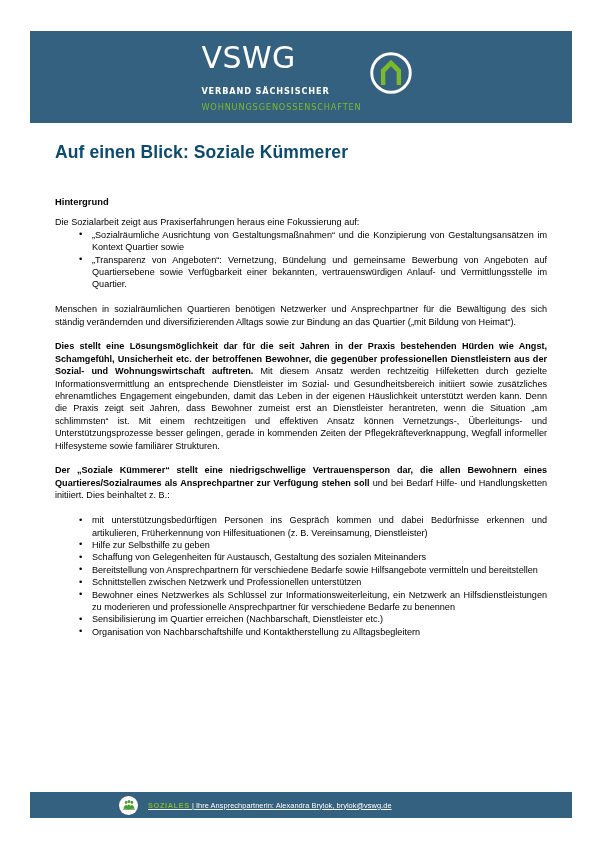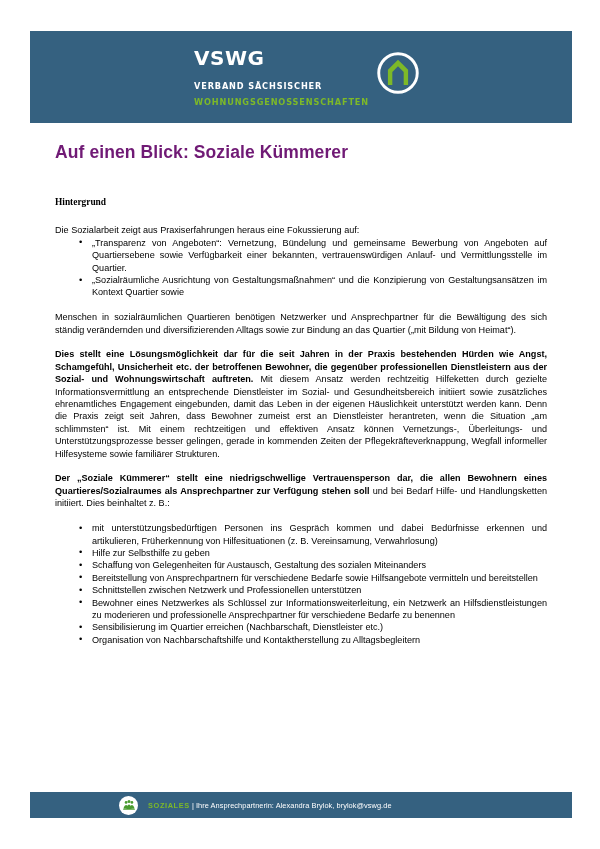--- a/index.html
+++ b/index.html
@@ -41,76 +41,75 @@
     transform: translateX(6px);
   }
   .logo-text {
     display: flex;
     flex-direction: column;
     align-items: flex-start;
     line-height: 1;
   }
   .logo-vswg {
     font-family: "DejaVu Sans", sans-serif;
-    font-weight: bold;
-    font-size: 20px;
+    font-weight: normal;
+    font-size: 30px;
     letter-spacing: 0.5px;
     color: #ffffff;
     line-height: 1;
   }
   .logo-sub1 {
     font-family: "DejaVu Sans", sans-serif;
     font-weight: bold;
     font-size: 8.2px;
     letter-spacing: 0.85px;
     color: #ffffff;
     margin-top: 14px;
   }
   .logo-sub2 {
     font-family: "DejaVu Sans", sans-serif;
-    font-weight: bold;
+    font-weight: normal;
     font-size: 8.2px;
     letter-spacing: 0.85px;
     color: #7db928;
     margin-top: 8px;
   }
   .logo-mark {
     width: 44px;
     height: 44px;
     flex: 0 0 auto;
     margin-bottom: 8px;
   }
 
   
   .page-title {
     position: absolute;
     left: 55px;
     top: 142px;
     font-size: 17.5px;
     font-weight: bold;
-    color: #701a75;
+    color: #0c4a6e;
     letter-spacing: 0.1px;
   }
 
   
   .content {
     position: absolute;
     left: 55px;
     top: 196px;
     width: 492px;
     font-size: 9.1px;
     line-height: 12.4px;
     text-align: justify;
   }
   .sec-heading {
     font-weight: bold;
     font-size: 9.4px;
-    margin: 0 0 16px 0;
+    margin: 0 0 8px 0;
     text-align: left;
-    font-family: Liberation Serif, serif;
   }
   p.para {
     margin: 0 0 0 0;
     text-align: justify;
   }
   p.para.spaced {
     margin-top: 12.4px;
   }
   .b { font-weight: bold; }
 
@@ -157,20 +156,21 @@
     display: flex;
     align-items: center;
     justify-content: center;
   }
   .footer-text {
     margin-left: 10px;
     font-size: 7.4px;
     color: #ffffff;
     letter-spacing: 0.05px;
     white-space: nowrap;
+    text-decoration: underline;
   }
   .footer-cat {
     color: #7db928;
     font-weight: bold;
     letter-spacing: 0.6px;
   }
   .footer-sep { color: #ffffff; }
 </style>
 </head>
 <body>
@@ -194,32 +194,32 @@
 
   <div class="page-title">Auf einen Blick: Soziale Kümmerer</div>
 
   <div class="content">
 
     <div class="sec-heading">Hintergrund</div>
 
     <p class="para">Die Sozialarbeit zeigt aus Praxiserfahrungen heraus eine Fokussierung auf:</p>
 
     <ul class="bullets tight">
+      <li>„Sozialräumliche Ausrichtung von Gestaltungsmaßnahmen“ und die Konzipierung von Gestaltungsansätzen im Kontext Quartier sowie</li>
       <li>„Transparenz von Angeboten“: Vernetzung, Bündelung und gemeinsame Bewerbung von Angeboten auf Quartiersebene sowie Verfügbarkeit einer bekannten, vertrauenswürdigen Anlauf- und Vermittlungsstelle im Quartier.</li>
-      <li>„Sozialräumliche Ausrichtung von Gestaltungsmaßnahmen“ und die Konzipierung von Gestaltungsansätzen im Kontext Quartier sowie</li>
     </ul>
 
     <p class="para spaced">Menschen in sozialräumlichen Quartieren benötigen Netzwerker und Ansprechpartner für die Bewältigung des sich ständig verändernden und diversifizierenden Alltags sowie zur Bindung an das Quartier („mit Bildung von Heimat“).</p>
 
     <p class="para spaced"><span class="b">Dies stellt eine Lösungsmöglichkeit dar für die seit Jahren in der Praxis bestehenden Hürden wie Angst, Schamgefühl, Unsicherheit etc. der betroffenen Bewohner, die gegenüber professionellen Dienstleistern aus der Sozial- und Wohnungswirtschaft auftreten.</span><span> Mit diesem Ansatz werden rechtzeitig Hilfeketten durch gezielte Informationsvermittlung an entsprechende Dienstleister im Sozial- und Gesundheitsbereich initiiert sowie zusätzliches ehrenamtliches Engagement eingebunden, damit das Leben in der eigenen Häuslichkeit unterstützt werden kann. Denn die Praxis zeigt seit Jahren, dass Bewohner zumeist erst an Dienstleister herantreten, wenn die Situation „am schlimmsten“ ist. Mit einem rechtzeitigen und effektiven Ansatz können Vernetzungs-, Überleitungs- und Unterstützungsprozesse besser gelingen, gerade in kommenden Zeiten der Pflegekräfteverknappung, Wegfall informeller Hilfesysteme sowie familiärer Strukturen.</span></p>
 
     <p class="para spaced"><span class="b">Der „Soziale Kümmerer“ stellt eine niedrigschwellige Vertrauensperson dar, die allen Bewohnern eines Quartieres/Sozialraumes als Ansprechpartner zur Verfügung stehen soll</span><span> und bei Bedarf Hilfe- und Handlungsketten initiiert. Dies beinhaltet z. B.:</span></p>
 
     <ul class="bullets gap">
-      <li>mit unterstützungsbedürftigen Personen ins Gespräch kommen und dabei Bedürfnisse erkennen und artikulieren, Früherkennung von Hilfesituationen (z. B. Vereinsamung, Verwahrlosung)</li>
+      <li>mit unterstützungsbedürftigen Personen ins Gespräch kommen und dabei Bedürfnisse erkennen und artikulieren, Früherkennung von Hilfesituationen (z. B. Vereinsamung, Dienstleister)</li>
       <li>Hilfe zur Selbsthilfe zu geben</li>
       <li>Schaffung von Gelegenheiten für Austausch, Gestaltung des sozialen Miteinanders</li>
       <li>Bereitstellung von Ansprechpartnern für verschiedene Bedarfe sowie Hilfsangebote vermitteln und bereitstellen</li>
       <li>Schnittstellen zwischen Netzwerk und Professionellen unterstützen</li>
       <li>Bewohner eines Netzwerkes als Schlüssel zur Informationsweiterleitung, ein Netzwerk an Hilfsdienstleistungen zu moderieren und professionelle Ansprechpartner für verschiedene Bedarfe zu benennen</li>
       <li>Sensibilisierung im Quartier erreichen (Nachbarschaft, Dienstleister etc.)</li>
       <li>Organisation von Nachbarschaftshilfe und Kontaktherstellung zu Alltagsbegleitern</li>
     </ul>
 
   </div>

